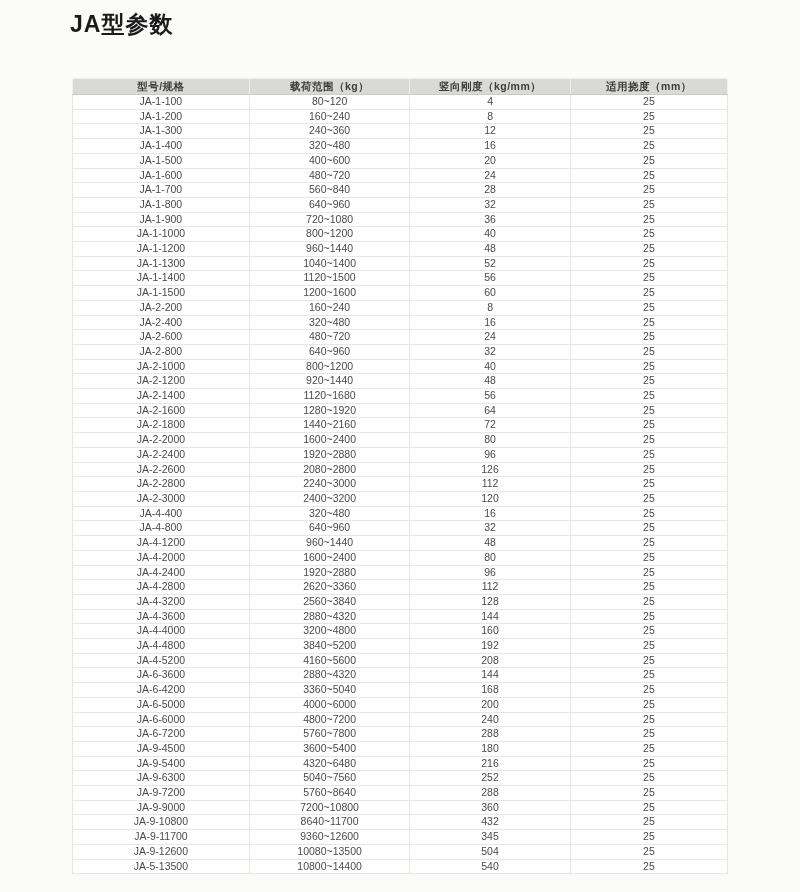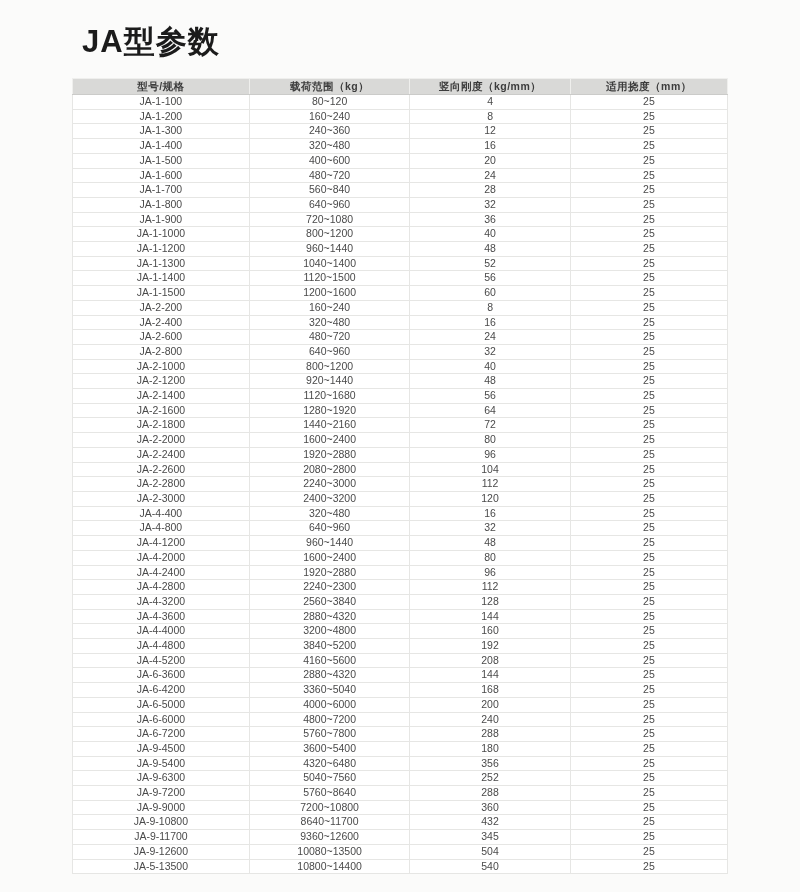--- a/index.html
+++ b/index.html
@@ -9,23 +9,23 @@
   }
   body {
     width: 800px;
     height: 892px;
     background: #fbfbfa;
     font-family: "Liberation Sans", "DejaVu Sans", sans-serif;
     position: relative;
     overflow: hidden;
   }
   .page-title {
-    margin: 12px;
+    margin: 0;
     padding: 9px 0 0 70px;
-    font-size: 31px;
+    font-size: 23px;
     font-weight: 700;
     color: #1b1b1b;
     letter-spacing: 1px;
   }
   table.params {
     position: absolute;
     top: 78px;
     left: 72px;
     width: 656px;
     border-collapse: collapse;
@@ -229,21 +229,21 @@
         </tr>
         <tr>
           <td>JA-2-2400</td>
           <td>1920~2880</td>
           <td>96</td>
           <td>25</td>
         </tr>
         <tr>
           <td>JA-2-2600</td>
           <td>2080~2800</td>
-          <td>104</td>
+          <td>126</td>
           <td>25</td>
         </tr>
         <tr>
           <td>JA-2-2800</td>
           <td>2240~3000</td>
           <td>112</td>
           <td>25</td>
         </tr>
         <tr>
           <td>JA-2-3000</td>
@@ -276,21 +276,21 @@
           <td>25</td>
         </tr>
         <tr>
           <td>JA-4-2400</td>
           <td>1920~2880</td>
           <td>96</td>
           <td>25</td>
         </tr>
         <tr>
           <td>JA-4-2800</td>
-          <td>2240~2300</td>
+          <td>2620~3360</td>
           <td>112</td>
           <td>25</td>
         </tr>
         <tr>
           <td>JA-4-3200</td>
           <td>2560~3840</td>
           <td>128</td>
           <td>25</td>
         </tr>
         <tr>
@@ -349,21 +349,21 @@
         </tr>
         <tr>
           <td>JA-9-4500</td>
           <td>3600~5400</td>
           <td>180</td>
           <td>25</td>
         </tr>
         <tr>
           <td>JA-9-5400</td>
           <td>4320~6480</td>
-          <td>356</td>
+          <td>216</td>
           <td>25</td>
         </tr>
         <tr>
           <td>JA-9-6300</td>
           <td>5040~7560</td>
           <td>252</td>
           <td>25</td>
         </tr>
         <tr>
           <td>JA-9-7200</td>

